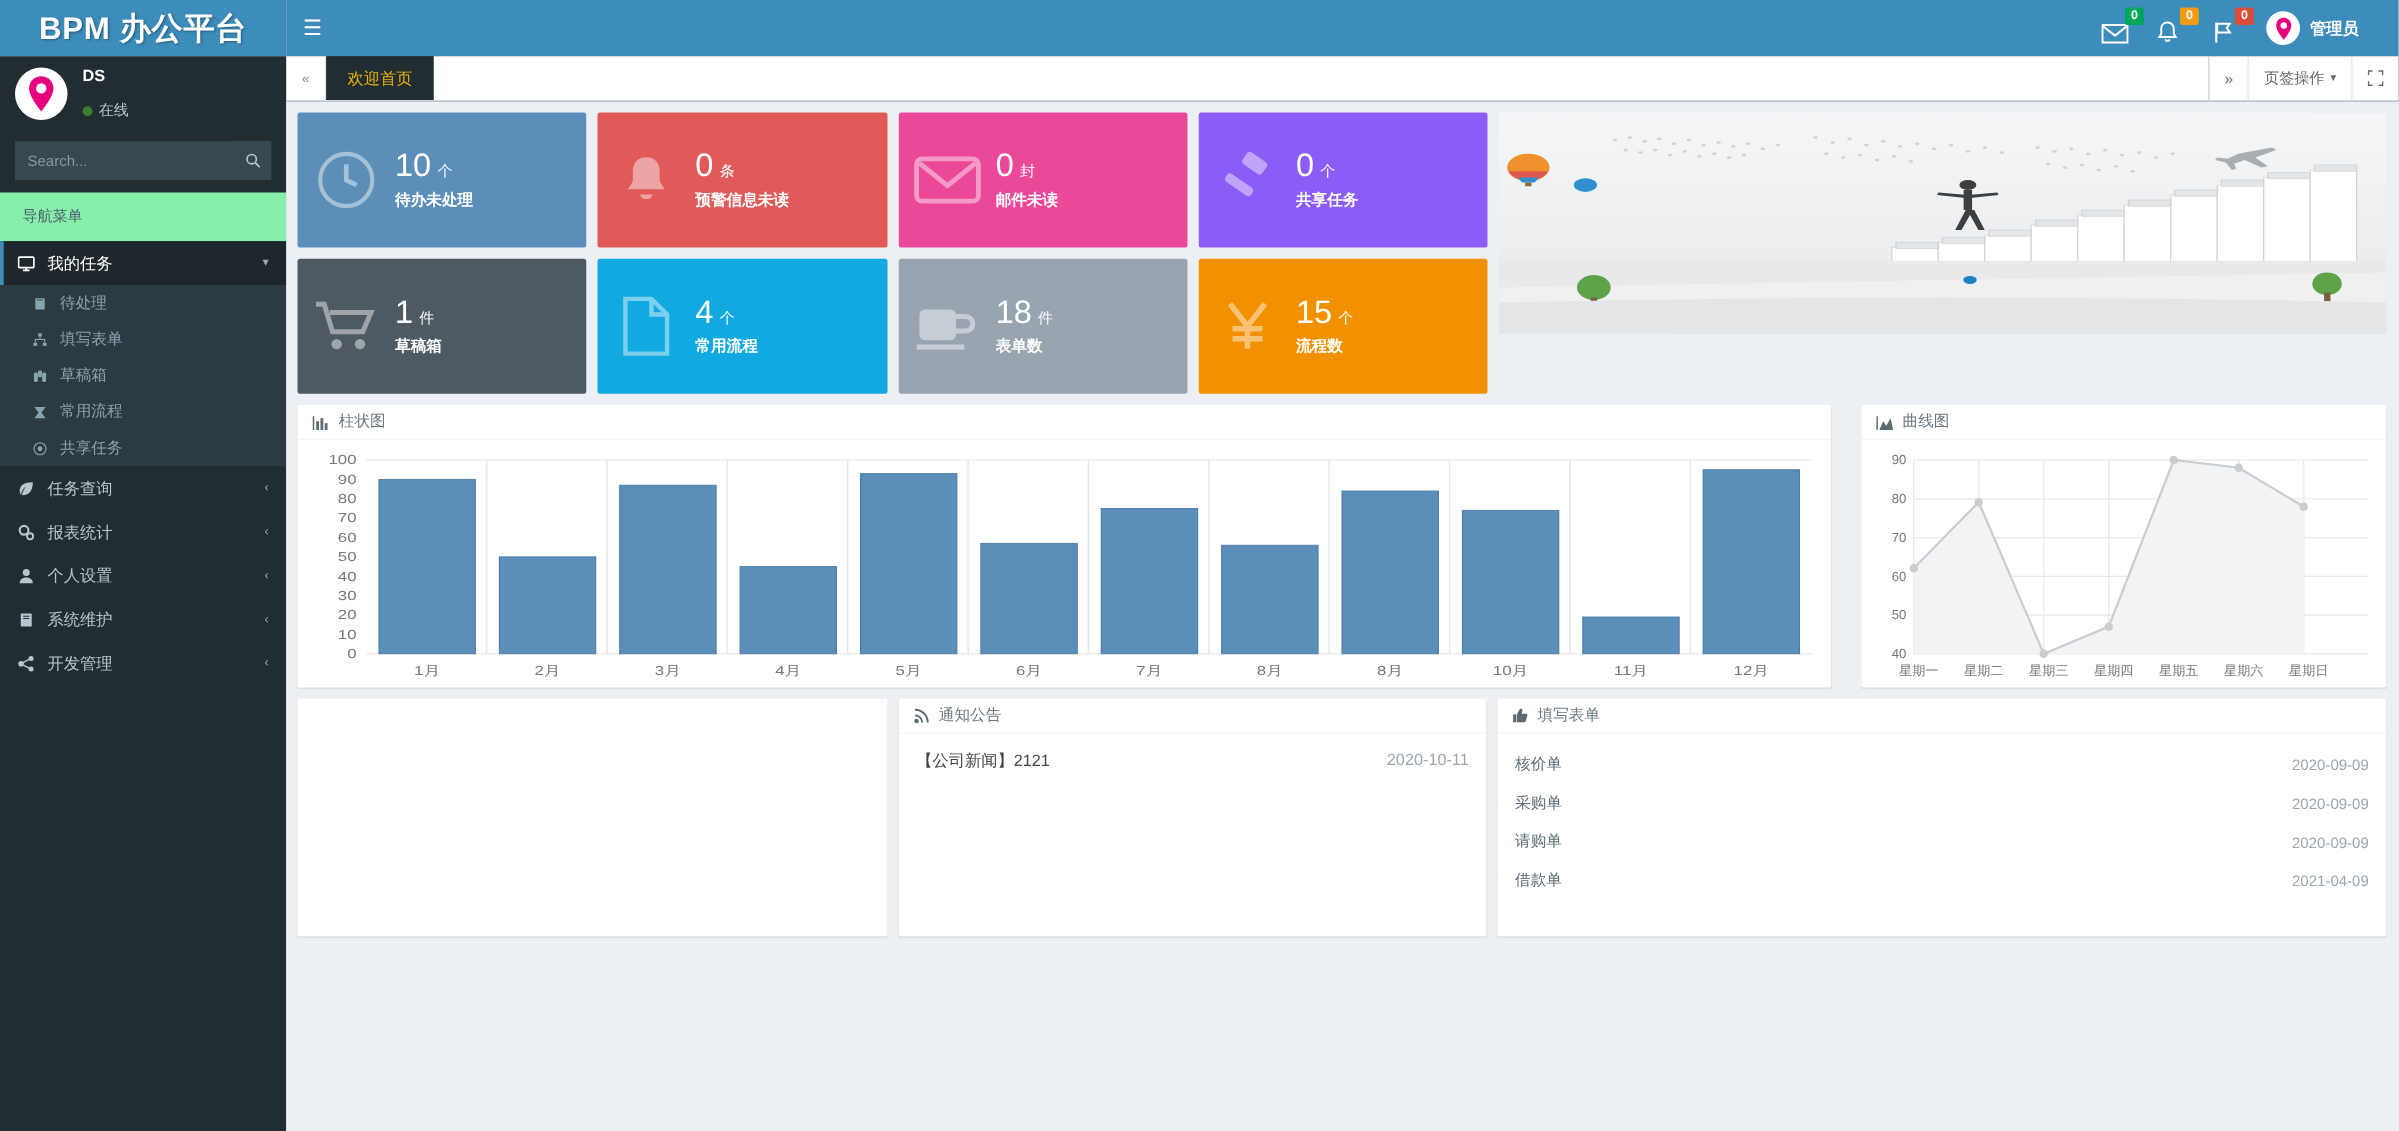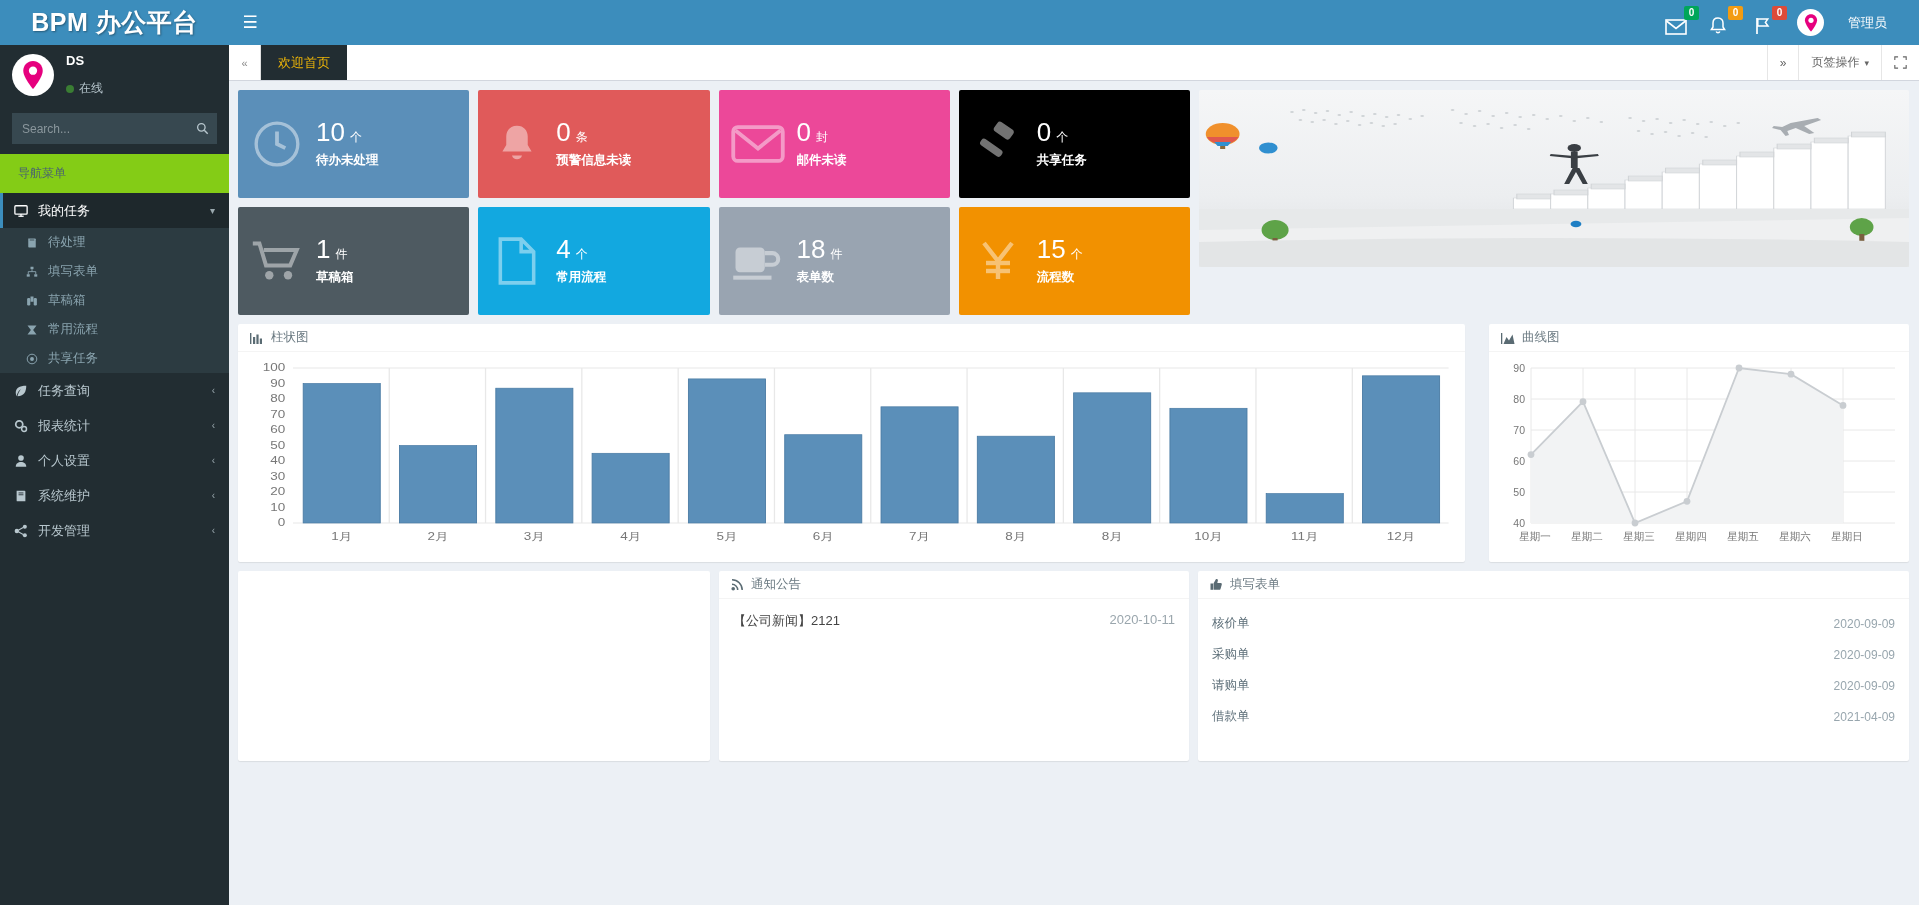--- a/index.html
+++ b/index.html
@@ -33,21 +33,21 @@
   .nav-icon-wrap { position: relative; width: 26px; height: 26px; cursor: pointer; }
   .nav-icon-wrap svg { position: absolute; bottom: 0; left: 0; }
   .badge {
     position: absolute; top: -4px; right: -8px; min-width: 15px; height: 14px;
     border-radius: 2px; color: #fff; font-size: 10px; line-height: 14px;
     text-align: center; padding: 0 3px; font-weight: bold;
   }
   .badge.green { background: #00a65a; }
   .badge.yellow { background: #f39c12; }
   .badge.red { background: #dd4b39; }
-  .user-chip { display: flex; align-items: center; gap: 24px; cursor: pointer; }
+  .user-chip { display: flex; align-items: center; gap: 8px; cursor: pointer; font-weight: bold; }
   .avatar-circle {
     width: 27px; height: 27px; border-radius: 50%; background: #fff;
     display: flex; align-items: center; justify-content: center;
   }
   .user-name { color: #fff; font-size: 13px; }
 
   
   .body-row { display: flex; flex: 1; min-height: 0; }
 
   
@@ -67,21 +67,21 @@
     flex: 1; background: transparent; border: none; outline: none;
     color: #c4ccd1; font-size: 12px; padding: 0 10px;
     font-family: "Liberation Sans", sans-serif;
   }
   .search-box input::placeholder { color: #8a969c; }
   .search-btn {
     width: 32px; height: 31px; background: #374850; border: none; cursor: pointer;
     color: #b8c7ce; display: flex; align-items: center; justify-content: center;
   }
   .menu-header {
-    color: #4b646f; font-size: 12px; padding: 11px 18px 11px; background: #84cc16;
+    color: #4b646f; font-size: 12px; padding: 11px 18px 11px; background: #86efac;
   }
   .menu-item {
     display: flex; align-items: center; height: 35px; padding: 0 14px;
     color: #b8c7ce; font-size: 13px; cursor: pointer; position: relative;
   }
   .menu-item.active { background: #1e282c; color: #fff; border-left: 3px solid #3c8dbc; padding-left: 11px; }
   .menu-item .mi-icon { width: 24px; display: flex; align-items: center; }
   .menu-item .mi-label { flex: 1; }
   .menu-item .mi-arrow { color: #9aa8ae; font-size: 10px; }
   .submenu { background: #2c3b41; }
@@ -134,21 +134,21 @@
     flex: 1; border-radius: 2px; overflow: hidden; height: 177px;
     background: linear-gradient(175deg, #f3f4f6 0%, #e9eaec 55%, #d9dbdd 100%);
     position: relative;
   }
 
   .panel { background: #fff; border-radius: 2px; border-top: 0; box-shadow: 0 1px 1px rgba(0,0,0,.08); }
   .panel-head {
     height: 28px; display: flex; align-items: center; gap: 7px; padding: 0 12px;
     border-bottom: 1px solid #f4f4f4; color: #6b7a82; font-size: 12.5px;
   }
-  .panel-body { padding: 8px 10px 12px; }
+  .panel-body { padding: 8px 10px 0; }
 
   .charts-row { display: flex; gap: 24px; margin-top: 9px; }
   .chart-left { flex: 1; }
   .chart-right { flex: 0 0 420px; }
 
   
   .chart-svg { display: block; width: 100%; }
 
   .bottom-row { display: flex; gap: 9px; margin-top: 9px; }
   .bp { border-radius: 2px; background: #fff; box-shadow: 0 1px 1px rgba(0,0,0,.08); }
@@ -429,21 +429,21 @@
                     </svg>
                 </div>
                 <div class="stat-text">
                   <div>
                     <span class="stat-num">0</span><span class="stat-unit">封</span>
                   </div>
                   <div class="stat-label">邮件未读</div>
                 </div>
               </div>
 
-              <div class="stat-card" style="background:#000000">
+              <div class="stat-card" style="background:#8b5cf6">
                 <div class="stat-icon">
                   <svg width="52" height="46" viewBox="0 0 24 24">
                       <g fill="#fff">
                         <rect x="10" y="2" width="10" height="6" rx="1.6" transform="rotate(35 15 5)"></rect>
                         <rect x="2" y="12" width="13" height="4" rx="1.6" transform="rotate(35 8.5 14)"></rect>
                       </g>
                     </svg>
                 </div>
                 <div class="stat-text">
                   <div>

